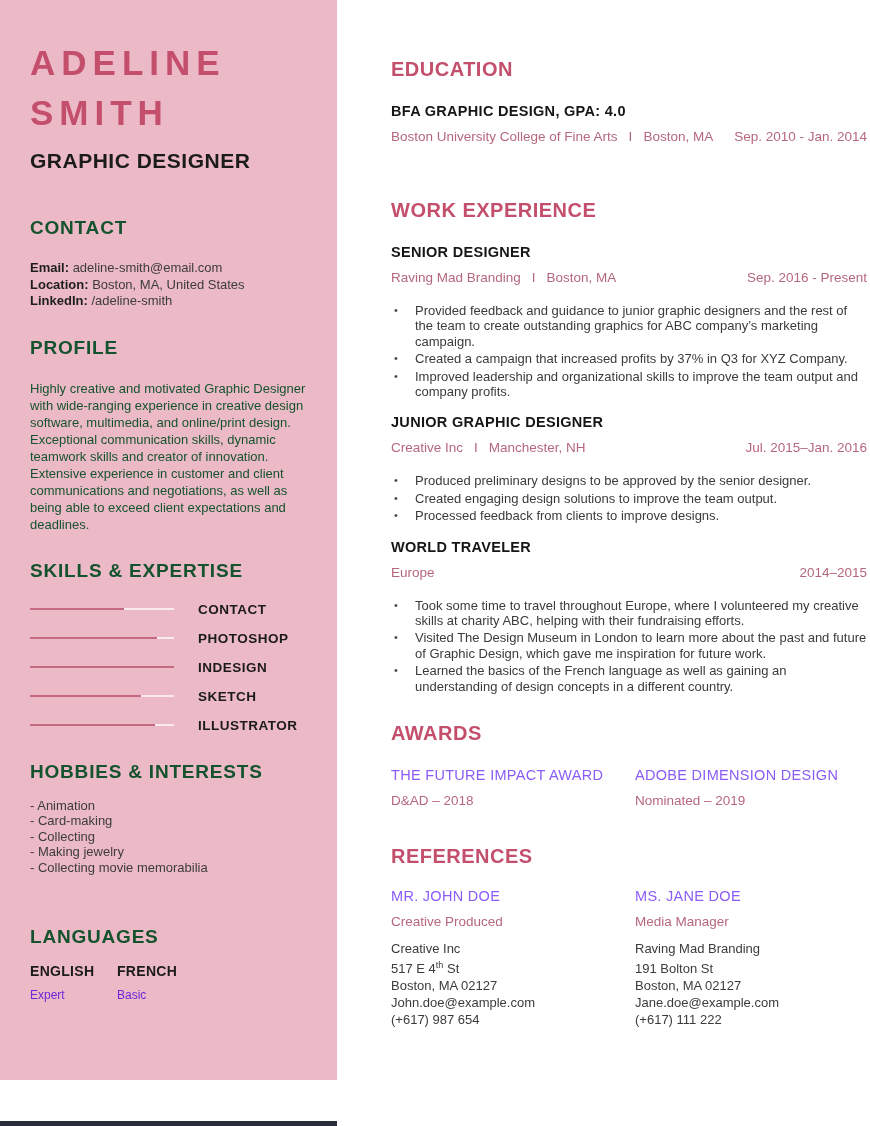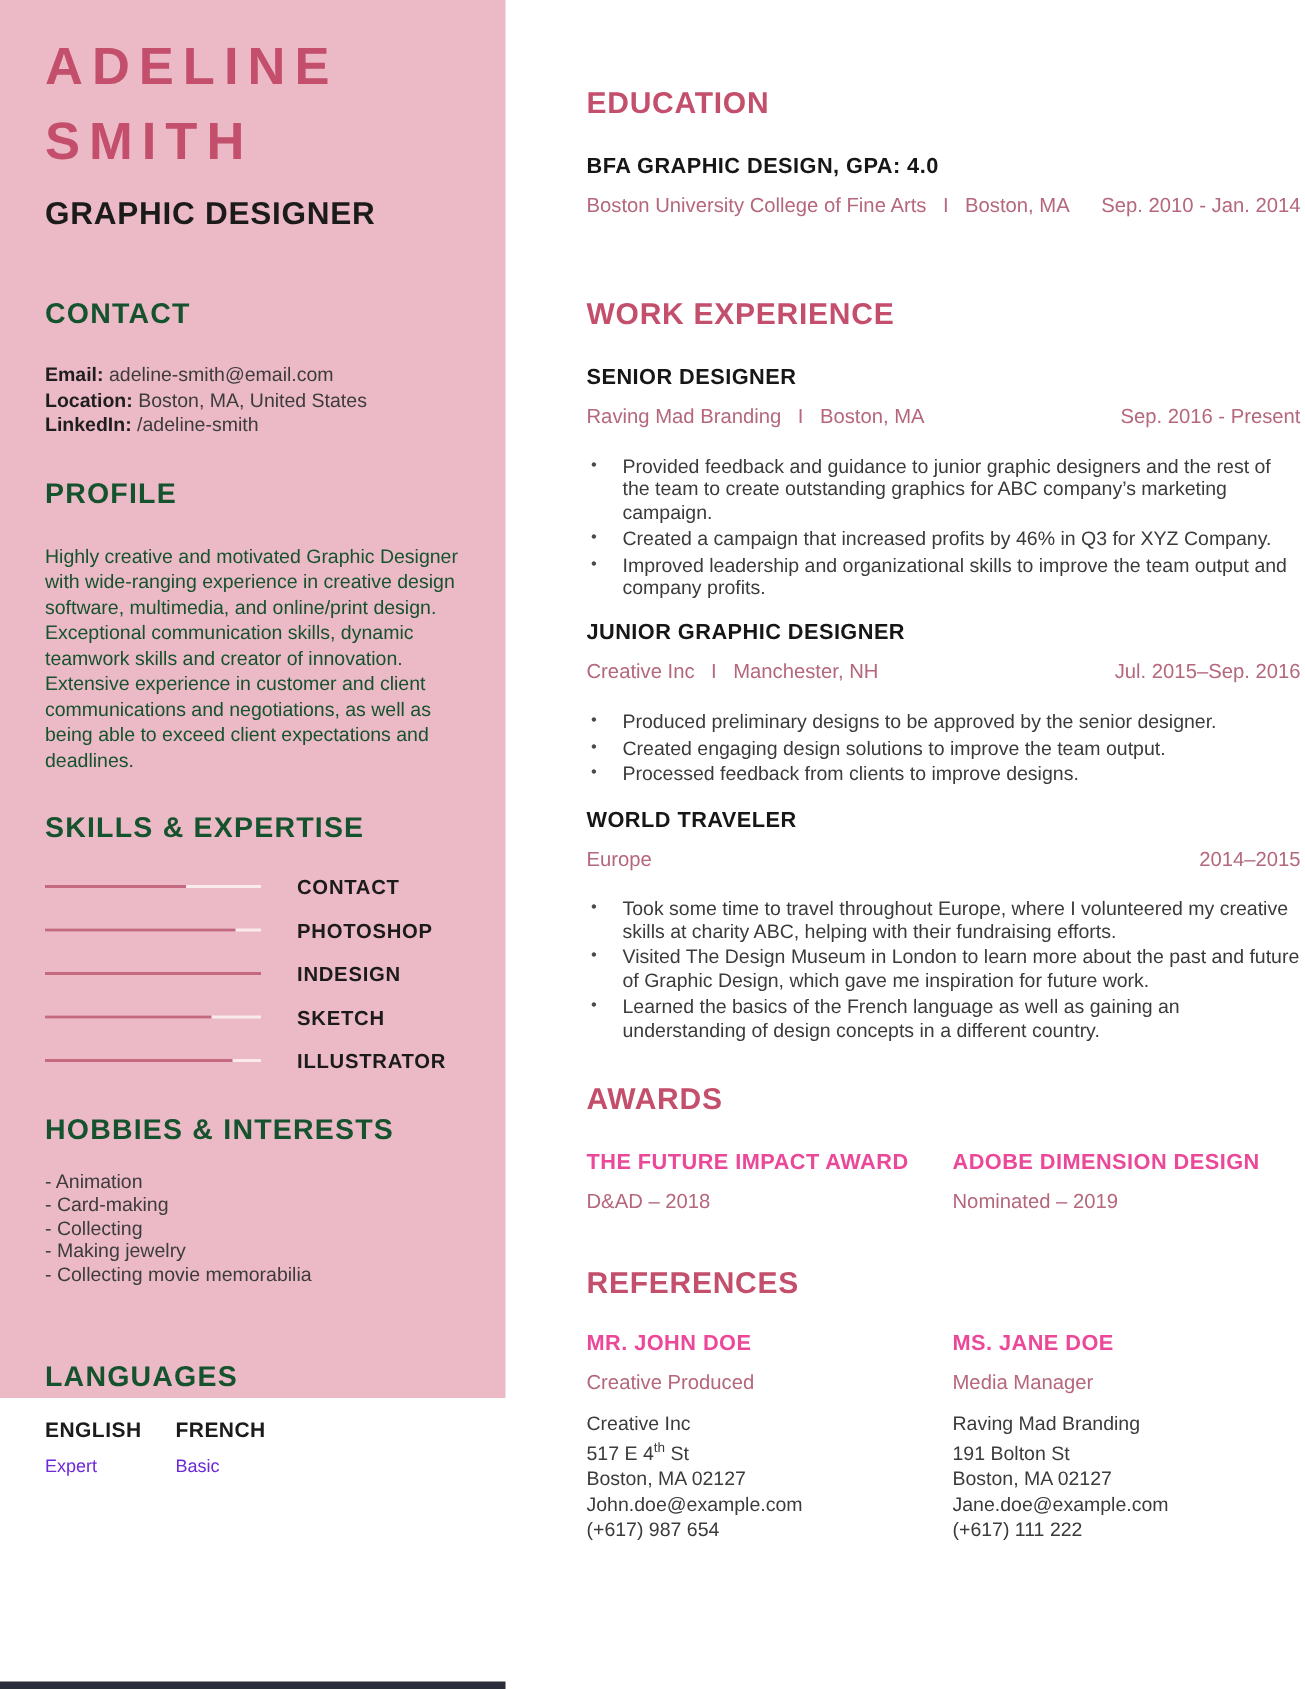--- a/index.html
+++ b/index.html
@@ -1,22 +1,22 @@
 <!DOCTYPE html>
 <html><head>
 <meta charset="utf-8">
 <style>
   * { margin:0; padding:0; box-sizing:border-box; }
   html,body { background:#ffffff; }
   body { font-family:"Liberation Sans", sans-serif; width:870px; }
   .page { position:relative; width:870px; height:1126px; background:#ffffff; overflow:hidden; }
 
   
-  .sidebar { position:absolute; left:0; top:0; width:337px; height:932px;
-             background:#ecb9c6; padding:20px 30px 0 30px; }
+  .sidebar { position:absolute; left:0; top:0; width:337px; height:1080px;
+             background:#ecb9c6; padding:38px 30px 0 30px; }
   .footer-bar { position:absolute; left:0; bottom:0; width:337px; height:5px; background:#2a2e3a; }
 
   .name { color:#c44f6c; font-size:35px; font-weight:700; letter-spacing:6px; line-height:50px; }
   .job-title { color:#1b1b1b; font-size:21px; font-weight:700; letter-spacing:0.5px; margin-top:10px; line-height:26px; }
 
   .side-heading { color:#14532d; font-size:19px; font-weight:700; letter-spacing:0.8px; line-height:24px; }
   .mt-contact { margin-top:42px; }
   .mt-profile { margin-top:26px; }
   .mt-skills  { margin-top:26px; }
   .mt-hobbies { margin-top:20px; }
@@ -52,21 +52,21 @@
   .meta-row { margin-top:8px; display:flex; justify-content:space-between; font-size:13.5px; color:#b5677c; line-height:17px; }
   .meta-sep { margin:0 11px; }
   .meta-date { flex:none; padding-left:10px; }
 
   .bullets { margin-top:17px; }
   .bullet { display:flex; margin-bottom:2px; }
   .bdot { width:24px; flex:none; font-size:11px; color:#4a4a4a; line-height:15.4px; padding-left:3px; }
   .btext { font-size:13px; line-height:15.4px; color:#3b3b3b; }
 
   .two-col { display:grid; grid-template-columns:244px auto; margin-top:20px; }
-  .col-title { font-size:14.5px; font-weight:700; letter-spacing:0.3px; color:#ec4899; line-height:18px; }
+  .col-title { font-size:14.5px; font-weight:400; letter-spacing:0.3px; color:#8b5cf6; line-height:18px; }
   .col-sub { margin-top:8px; font-size:13.5px; color:#b5677c; line-height:17px; }
   .address { margin-top:10px; font-size:13px; line-height:17px; color:#3b3b3b; }
   .address sup { font-size:9px; }
 </style>
 </head>
 <body>
 
 <div class="page">
 
   <aside class="sidebar">
@@ -167,36 +167,36 @@
           </span>
           <span class="meta-date">Sep. 2016 - Present</span>
         </div>
         <div class="bullets">
           <div class="bullet">
               <span class="bdot">•</span>
               <span class="btext">Provided feedback and guidance to junior graphic designers and the rest of the team to create outstanding graphics for ABC company’s marketing campaign.</span>
             </div>
           <div class="bullet">
               <span class="bdot">•</span>
-              <span class="btext">Created a campaign that increased profits by 46% in Q3 for XYZ Company.</span>
+              <span class="btext">Created a campaign that increased profits by 37% in Q3 for XYZ Company.</span>
             </div>
           <div class="bullet">
               <span class="bdot">•</span>
               <span class="btext">Improved leadership and organizational skills to improve the team output and company profits.</span>
             </div>
         </div>
       </div>
 
       <div>
         <div class="entry-title tight">JUNIOR GRAPHIC DESIGNER</div>
         <div class="meta-row">
           <span>
             <span>Creative Inc</span><span class="meta-sep">I</span><span>Manchester, NH</span>
           </span>
-          <span class="meta-date">Jul. 2015–Sep. 2016</span>
+          <span class="meta-date">Jul. 2015–Jan. 2016</span>
         </div>
         <div class="bullets">
           <div class="bullet">
               <span class="bdot">•</span>
               <span class="btext">Produced preliminary designs to be approved by the senior designer.</span>
             </div>
           <div class="bullet">
               <span class="bdot">•</span>
               <span class="btext">Created engaging design solutions to improve the team output.</span>
             </div>

